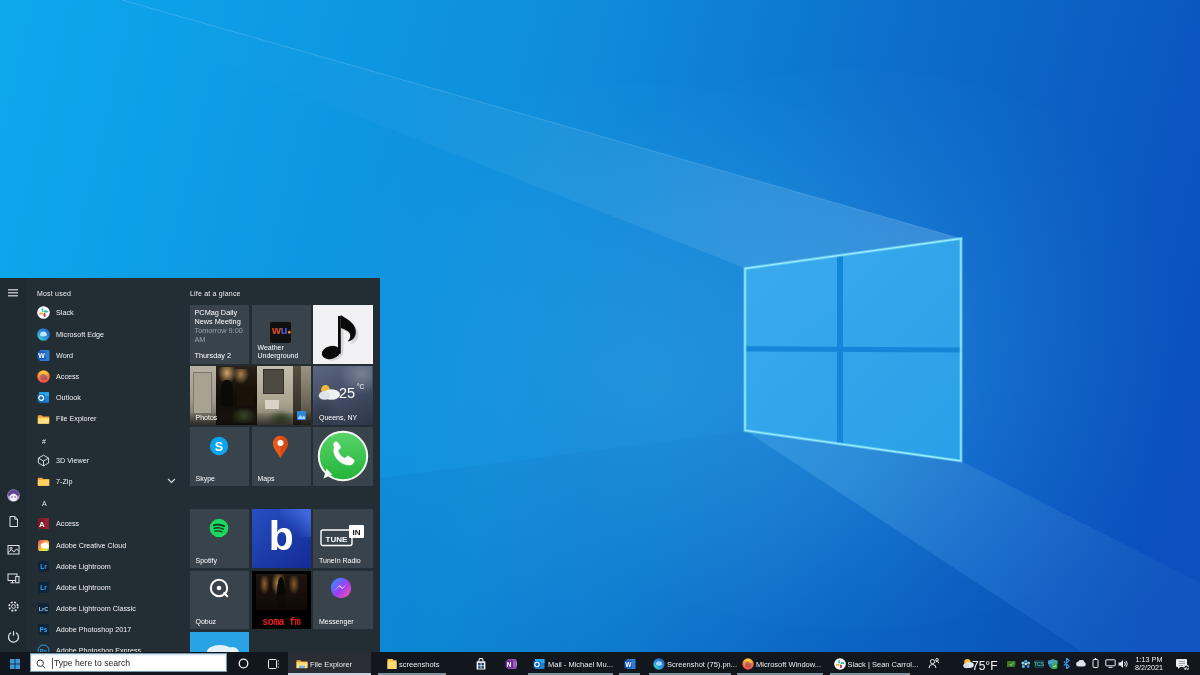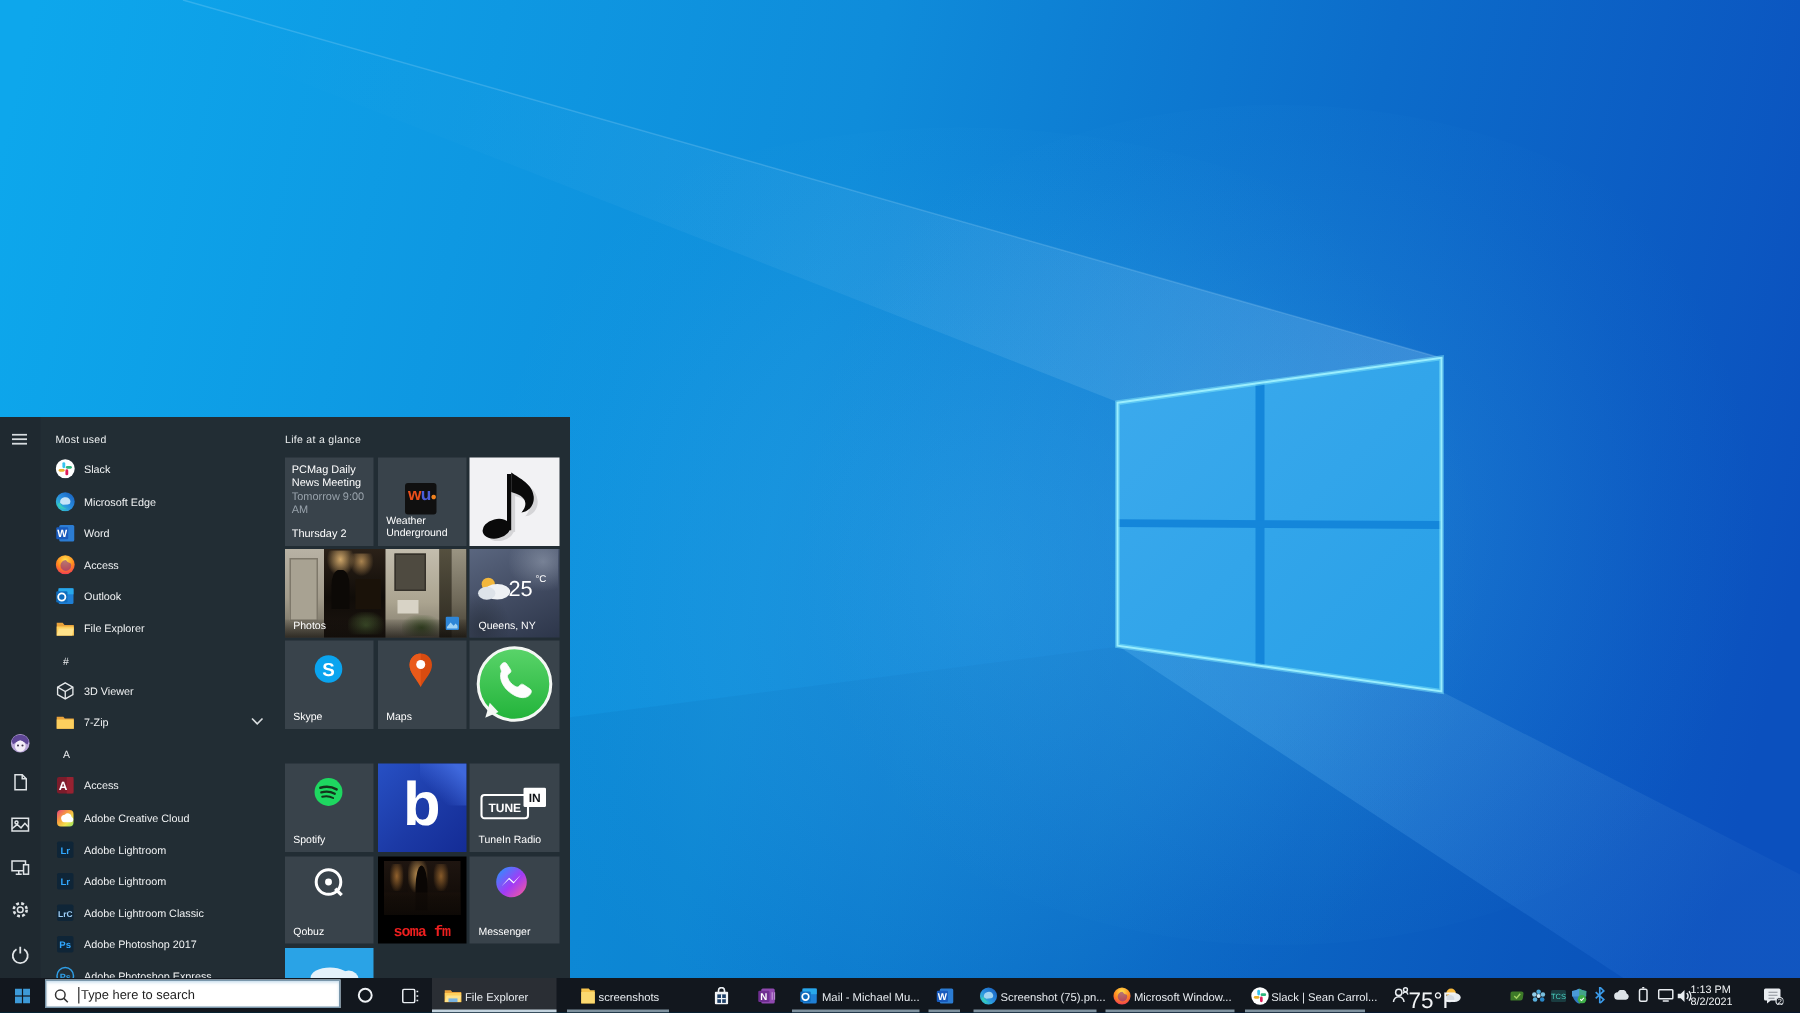--- a/index.html
+++ b/index.html
@@ -514,21 +514,21 @@
       <path d="M1,10 a3.5,3.5 0 0 1 7,0"></path>
       <circle cx="9" cy="1.8" r="1.3"></circle>
         <path d="M7.3,4.4 a1.8,1.8 0 0 1 3.4,.8"></path>
     </svg>
 
     <svg class="abs" style="left:963px;top:6px;width:11px;height:11px" viewBox="0 0 11 11">
       <circle cx="4.4" cy="4.2" r="3.2" fill="#f6b83d"></circle>
       <ellipse cx="6.4" cy="7" rx="4.4" ry="3" fill="#e8ecf0"></ellipse>
       <ellipse cx="3.4" cy="7.8" rx="3.2" ry="2.4" fill="#d5dbe2"></ellipse>
     </svg>
-    <div class="abs" style="left:939px;top:6.5px;font-size:15px;color:#f2f4f6">75°F</div>
+    <div class="abs" style="left:972px;top:6.5px;font-size:12px;color:#f2f4f6">75°F</div>
 
     <svg class="abs" style="left:1006.5px;top:7.5px;width:9px;height:8px" viewBox="0 0 9 8">
       <rect x="0" y="1" width="9" height="6" rx="1.5" fill="#3d7a28" transform="skewX(-8)"></rect>
       <path d="M2.5,4 l1.5,1.5 2.5,-3" stroke="#9fd060" stroke-width="1" fill="none"></path>
     </svg>
     <svg class="abs" style="left:1021px;top:6.5px;width:9.5px;height:10px" viewBox="0 0 10 10">
       <g fill="#4aa8d8">
           <circle cx="5" cy="2" r="1.6"></circle>
           <circle cx="8" cy="4" r="1.6" fill="#7ac0e0"></circle>
           <circle cx="7.5" cy="7.5" r="1.6" fill="#2a88c8"></circle>
@@ -560,21 +560,21 @@
     </svg>
     <svg class="abs" style="left:1104.5px;top:7px;width:11px;height:9px" viewBox="0 0 11 9" fill="none" stroke="#e8ecf0" stroke-width="1">
       <rect x="0.8" y="0.8" width="9.4" height="6" rx=".5"></rect>
       <path d="M3.5,8.4 h4"></path>
     </svg>
     <svg class="abs" style="left:1117.5px;top:6.5px;width:10px;height:10px" viewBox="0 0 10 10">
       <path d="M0.5,3.5 h2 l2.5,-2.5 v8 l-2.5,-2.5 h-2 z" fill="#e8ecf0"></path>
       <path d="M6.5,3 a3,3 0 0 1 0,4 M8,1.8 a5,5 0 0 1 0,6.4" stroke="#e8ecf0" stroke-width="1" fill="none"></path>
     </svg>
 
-    <div class="abs" style="left:1127px;top:3.5px;width:44px;text-align:left;font-size:7.2px;color:#f2f4f6;line-height:8.2px">1:13 PM<br>8/2/2021</div>
+    <div class="abs" style="left:1127px;top:3.5px;width:44px;text-align:center;font-size:7.2px;color:#f2f4f6;line-height:8.2px">1:13 PM<br>8/2/2021</div>
 
     <svg class="abs" style="left:1176px;top:5.5px;width:13px;height:12px" viewBox="0 0 13 12">
       <path d="M1,1 h9 a1,1 0 0 1 1,1 v6 a1,1 0 0 1 -1,1 h-5.5 l-2.5,2 v-2 h-1 a1,1 0 0 1 -1,-1 v-6 a1,1 0 0 1 1,-1 z" fill="#e8ecf0"></path>
       <path d="M3,3.5 h6 M3,5.5 h6 M3,7.5 h4" stroke="#8a9098" stroke-width=".8"></path>
       <circle cx="10.5" cy="9.5" r="2.5" fill="#141a22" stroke="#e8ecf0" stroke-width=".8"></circle>
       <text x="10.5" y="11.3" font-size="5" fill="#fff" text-anchor="middle" font-family="Liberation Sans,sans-serif">2</text>
     </svg>
   </div>
 </div>
 

